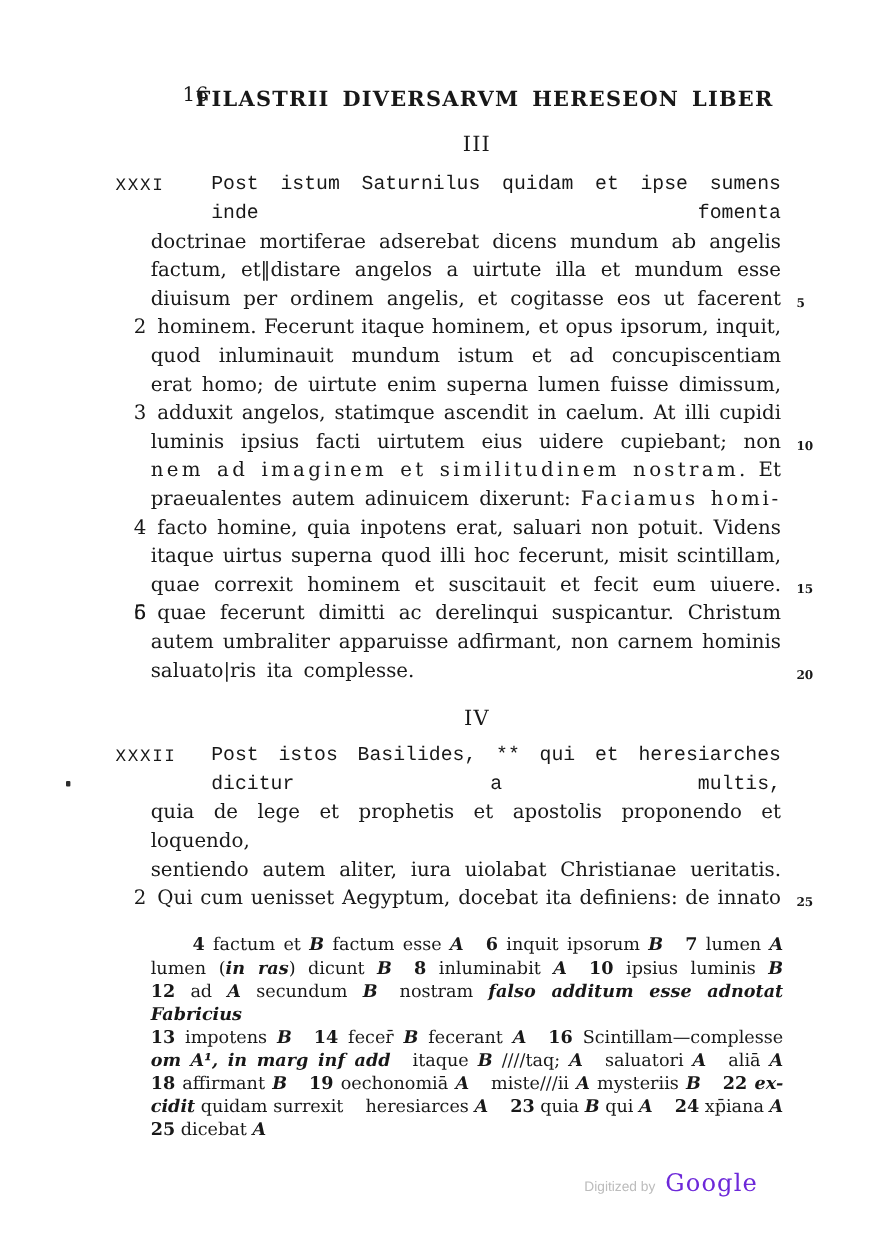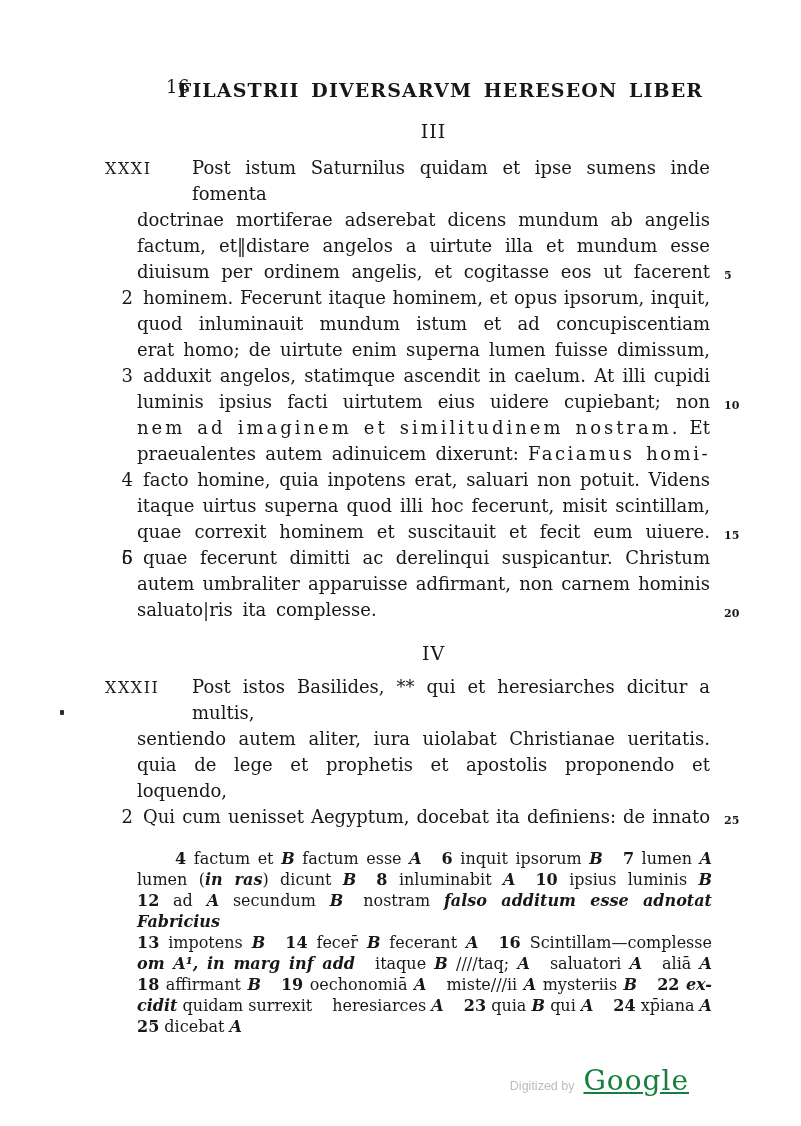--- a/index.html
+++ b/index.html
@@ -12,40 +12,40 @@
   
   .runhead-num{position:absolute;left:166px;top:76px;font-size:18px;letter-spacing:.5px;}
   .runhead-title{position:absolute;left:80px;right:0;top:79px;text-align:center;
     font-size:19px;font-weight:bold;letter-spacing:1.1px;word-spacing:4px;}
   
   .main{position:absolute;left:137px;top:118px;width:573px;font-size:18px;line-height:26px;}
   .sheading{height:26px;text-align:center;padding-left:20px;font-size:19px;letter-spacing:1px;margin-bottom:11px;}
   .sheading.h4{margin-top:17px;margin-bottom:8px;}
   .bline{position:relative;text-align:justify;text-align-last:justify;}
   .bline.noj{text-align-last:left;word-spacing:4px;}
-  .bline.ind{padding-left:55px;}
+  .bline.ind{padding-left:55px;font-family:Liberation Mono, monospace;}
   .bline.vind{padding-left:6px;}
   .chlab{position:absolute;left:-32px;top:1px;font-size:16px;letter-spacing:1.5px;}
   .vnum{position:absolute;right:calc(100% + 4px);top:0;font-size:18px;}
   .rnum{position:absolute;left:calc(100% + 14px);top:4px;font-size:11px;font-weight:bold;letter-spacing:0;}
   .s-sp{letter-spacing:3px;}
   .s-sp2{letter-spacing:2.5px;}
   .s-b{font-weight:bold;}
   .s-bi{font-weight:bold;font-style:italic;}
   .gap{display:inline-block;width:20px;}
   
   .footnote{position:absolute;left:137px;top:816px;width:573px;font-size:16px;padding-left:81px;box-sizing:border-box;}
   .apparatus{position:absolute;left:137px;top:848px;width:575px;font-size:16px;line-height:21px;}
   .aline{text-align:justify;text-align-last:justify;}
   .aline.ind{text-indent:38px;}
   .aline.noj{text-align-last:left;}
   
   .watermark{position:absolute;right:112px;top:1064px;display:flex;align-items:baseline;}
   .wm-prefix{font-family:"Liberation Sans","DejaVu Sans",sans-serif;font-size:12.5px;color:#bcbcbc;margin-right:9px;padding-left:44px;}
-  .wm-logo{font-family:"DejaVu Serif",serif;font-size:28px;color:#15803d;letter-spacing:1px;text-decoration:underline;}
+  .wm-logo{font-family:"DejaVu Serif",serif;font-size:22px;color:#6d28d9;letter-spacing:1px;}
   
   .speck{position:absolute;left:60px;top:710px;width:4px;height:5px;background:#2c2c2c;border-radius:1px;}
 </style>
 </head>
 <body>
 
 <div class="page">
 
   <div class="runhead-num">16</div>
   <div class="runhead-title">FILASTRII DIVERSARVM HERESEON LIBER</div>
@@ -68,22 +68,22 @@
         <div class="bline"><span class="s-r">itaque uirtus superna quod illi hoc fecerunt, misit scintillam,</span></div>
         <div class="bline"><span class="s-r">quae correxit hominem et suscitauit et fecit eum uiuere.</span><span class="rnum">15</span></div>
         <div class="bline vind"><span class="vnum">5</span></div>
         <div class="bline vind"><span class="vnum">6</span><span class="s-r">quae fecerunt dimitti ac derelinqui suspicantur. Christum</span></div>
         <div class="bline"><span class="s-r">autem umbraliter apparuisse adfirmant, non carnem hominis</span></div>
         <div class="bline noj"><span class="s-r">saluato|ris ita complesse.</span><span class="rnum">20</span></div>
       </div>
     <div class="sheading h4">IV</div>
     <div>
         <div class="bline ind"><span class="chlab">XXXII</span><span class="s-r">Post istos Basilides, ** qui et heresiarches dicitur a multis,</span></div>
+        <div class="bline"><span class="s-r">quia de lege et prophetis et apostolis proponendo et loquendo,</span></div>
         <div class="bline"><span class="s-r">sentiendo autem aliter, iura uiolabat Christianae ueritatis.</span></div>
-        <div class="bline"><span class="s-r">quia de lege et prophetis et apostolis proponendo et loquendo,</span></div>
         <div class="bline vind"><span class="vnum">2</span><span class="s-r">Qui cum uenisset Aegyptum, docebat ita definiens: de innato</span><span class="rnum">25</span></div>
       </div>
   </div>
 
 
   <div class="apparatus">
       <div class="aline ind"><span class="s-b">4</span><span class="s-r"> factum et </span><span class="s-bi">B</span><span class="s-r"> factum esse </span><span class="s-bi">A</span><span class="gap">&nbsp;</span><span class="s-b">6</span><span class="s-r"> inquit ipsorum </span><span class="s-bi">B</span><span class="gap">&nbsp;</span><span class="s-b">7</span><span class="s-r"> lumen </span><span class="s-bi">A</span></div>
       <div class="aline"><span class="s-r">lumen (</span><span class="s-bi">in ras</span><span class="s-r">) dicunt </span><span class="s-bi">B</span><span class="gap">&nbsp;</span><span class="s-b">8</span><span class="s-r"> inluminabit </span><span class="s-bi">A</span><span class="gap">&nbsp;</span><span class="s-b">10</span><span class="s-r"> ipsius luminis </span><span class="s-bi">B</span></div>
       <div class="aline"><span class="s-b">12</span><span class="s-r"> ad </span><span class="s-bi">A</span><span class="s-r"> secundum </span><span class="s-bi">B</span><span class="gap">&nbsp;</span><span class="s-r">nostram </span><span class="s-bi">falso additum esse adnotat Fabricius</span></div>
       <div class="aline"><span class="s-b">13</span><span class="s-r"> impotens </span><span class="s-bi">B</span><span class="gap">&nbsp;</span><span class="s-b">14</span><span class="s-r"> fecer̄ </span><span class="s-bi">B</span><span class="s-r"> fecerant </span><span class="s-bi">A</span><span class="gap">&nbsp;</span><span class="s-b">16</span><span class="s-r"> Scintillam—complesse</span></div>

